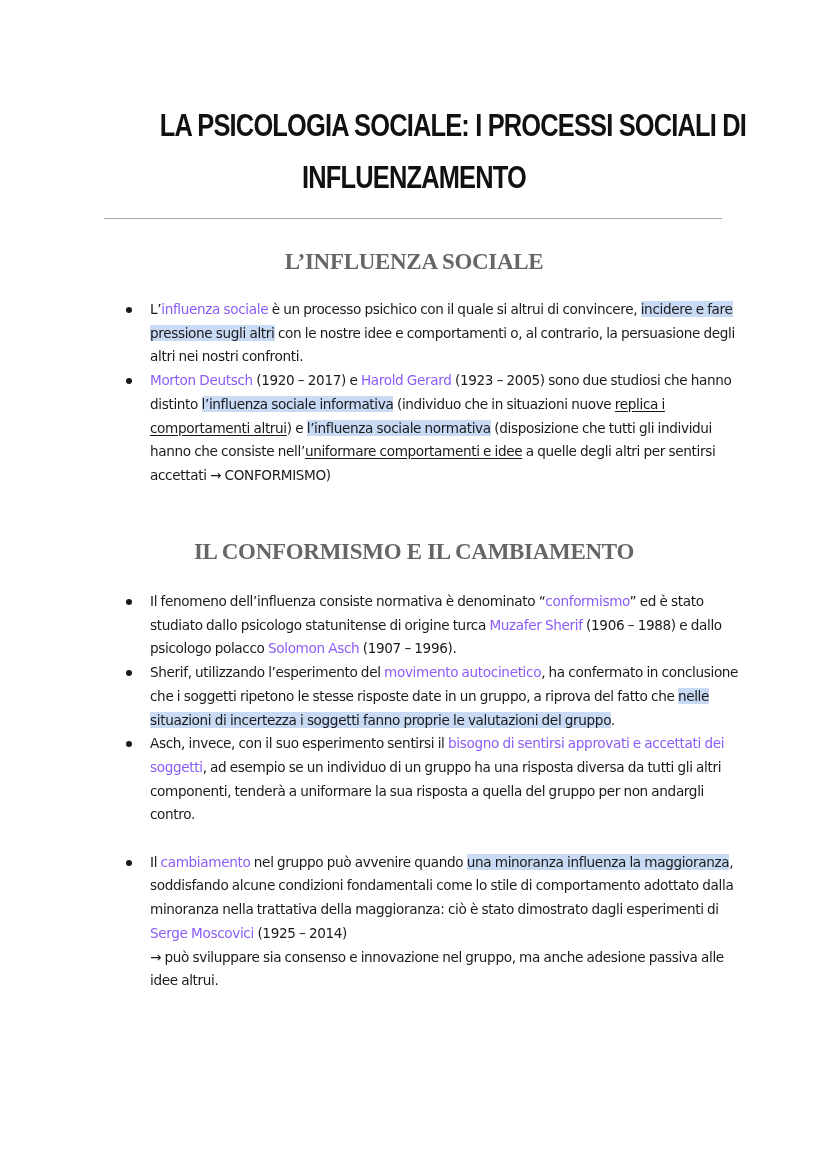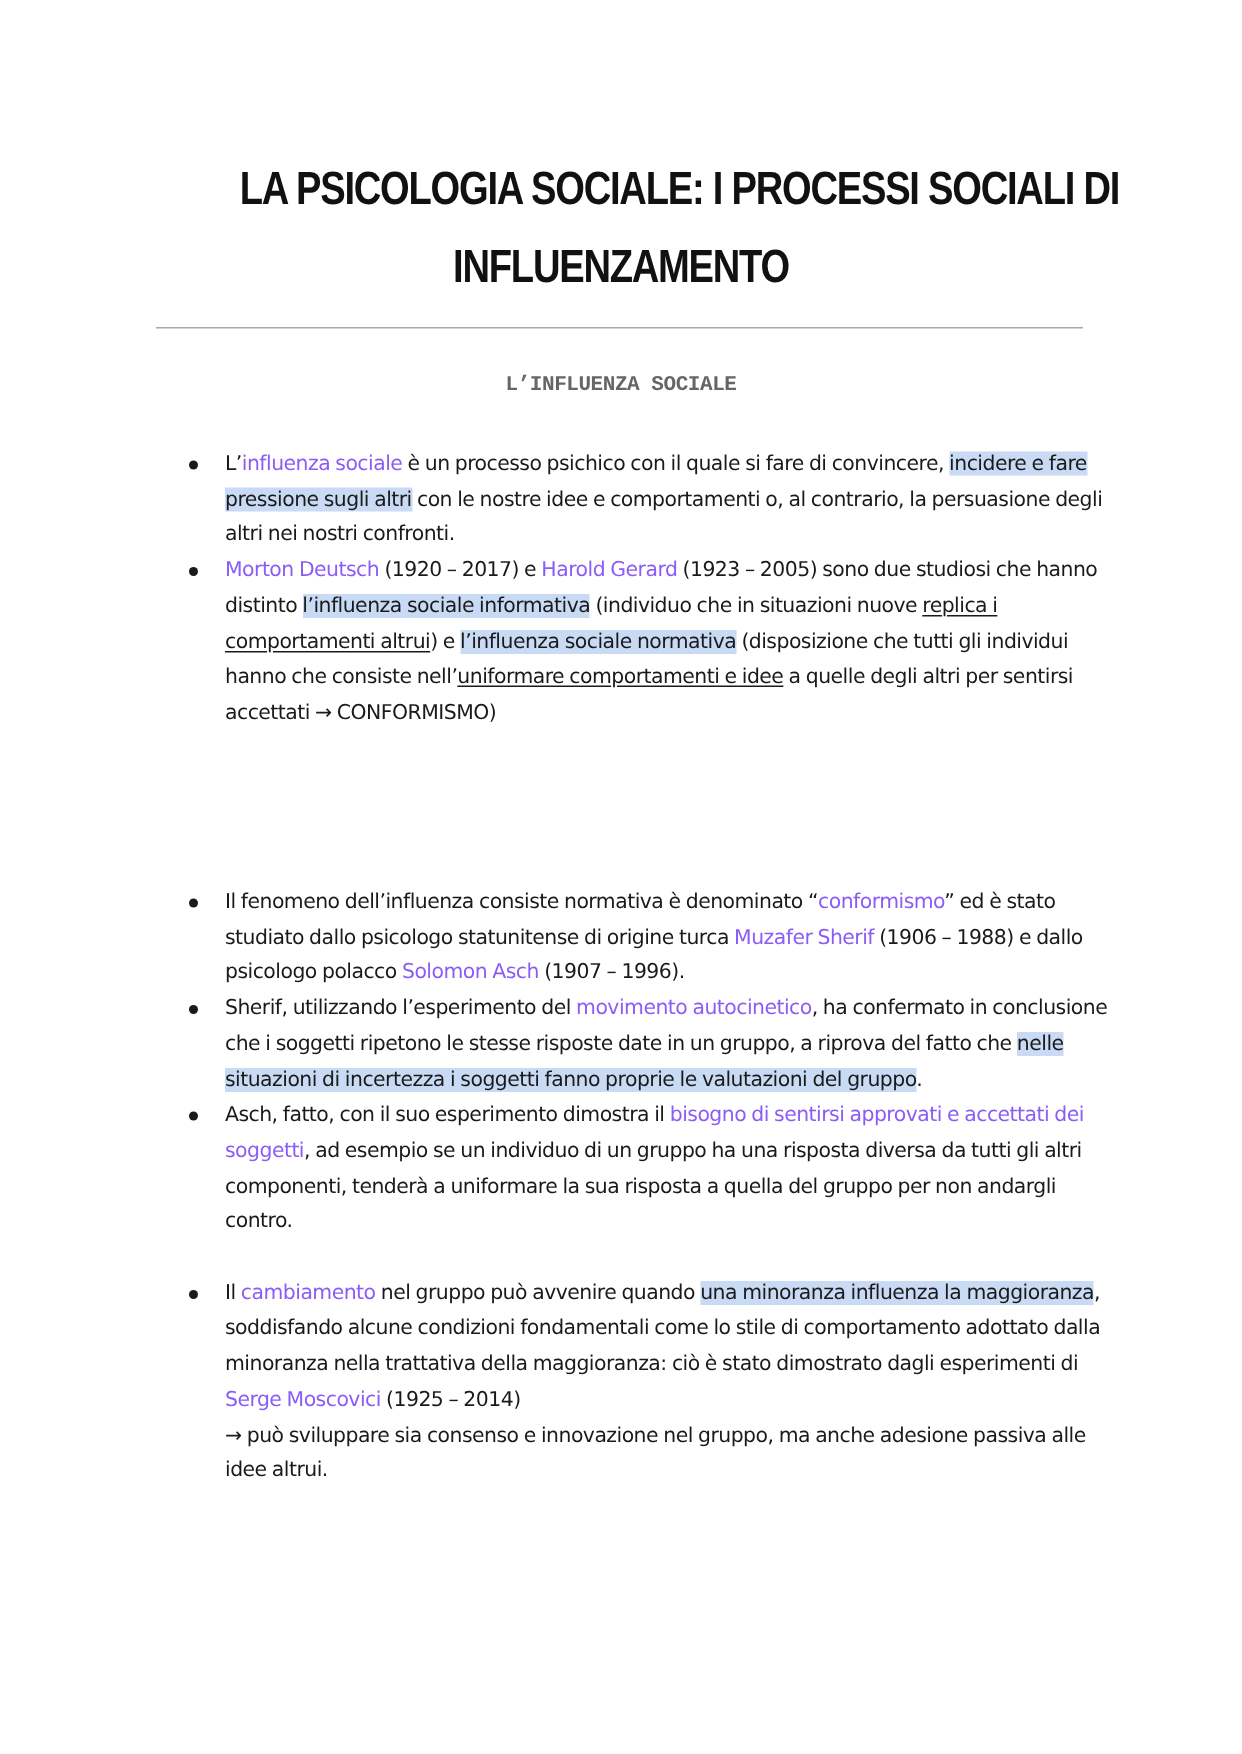--- a/index.html
+++ b/index.html
@@ -44,23 +44,23 @@
       top: 218px;
       width: 618px;
       height: 0;
       border-top: 1.5px solid #a8a8a8;
     }
     .section-heading {
       position: absolute;
       left: 104px;
       width: 620px;
       text-align: center;
-      font-family: Liberation Mono, monospace;
+      font-family: Liberation Serif, serif;
       font-weight: 700;
-      font-size: 14px;
+      font-size: 23px;
       color: #666666;
       margin: 0;
       letter-spacing: -0.3px;
     }
     ul.bullets {
       position: absolute;
       left: 150px;
       width: 600px;
       margin: 0;
       padding: 0;
@@ -101,41 +101,42 @@
     <span class="line">INFLUENZAMENTO</span>
   </h1>
 
   <div class="title-rule"></div>
 
   <h2 class="section-heading" style="top:249px;">L’INFLUENZA SOCIALE</h2>
 
   <ul class="bullets" style="top:298px;">
     <li>
       <span class="bullet-dot"></span>
-      <span>L’</span><span class="term">influenza sociale</span><span> è un processo psichico con il quale si fare di convincere, </span><span class="hl">incidere e fare pressione sugli altri</span><span> con le nostre idee e comportamenti o, al contrario, la persuasione degli altri nei nostri confronti.</span>
+      <span>L’</span><span class="term">influenza sociale</span><span> è un processo psichico con il quale si altrui di convincere, </span><span class="hl">incidere e fare pressione sugli altri</span><span> con le nostre idee e comportamenti o, al contrario, la persuasione degli altri nei nostri confronti.</span>
     </li>
     <li>
       <span class="bullet-dot"></span>
       <span class="term">Morton Deutsch</span><span> (1920 – 2017) e </span><span class="term">Harold Gerard</span><span> (1923 – 2005) sono due studiosi che hanno distinto </span><span class="hl">l’influenza sociale informativa</span><span> (individuo che in situazioni nuove </span><span class="ul">replica i comportamenti altrui</span><span>) e </span><span class="hl">l’influenza sociale normativa</span><span> (disposizione che tutti gli individui hanno che consiste nell’</span><span class="ul">uniformare comportamenti e idee</span><span> a quelle degli altri per sentirsi accettati → CONFORMISMO)</span>
     </li>
   </ul>
 
+  <h2 class="section-heading" style="top:539px;">IL CONFORMISMO E IL CAMBIAMENTO</h2>
 
   <ul class="bullets" style="top:590px;">
     <li>
       <span class="bullet-dot"></span>
       <span>Il fenomeno dell’influenza consiste normativa è denominato “</span><span class="term">conformismo</span><span>” ed è stato studiato dallo psicologo statunitense di origine turca </span><span class="term">Muzafer Sherif</span><span> (1906 – 1988) e dallo psicologo polacco </span><span class="term">Solomon Asch</span><span> (1907 – 1996).</span>
     </li>
     <li>
       <span class="bullet-dot"></span>
       <span>Sherif, utilizzando l’esperimento del </span><span class="term">movimento autocinetico</span><span>, ha confermato in conclusione che i soggetti ripetono le stesse risposte date in un gruppo, a riprova del fatto che </span><span class="hl">nelle situazioni di incertezza i soggetti fanno proprie le valutazioni del gruppo</span><span>.</span>
     </li>
     <li>
       <span class="bullet-dot"></span>
-      <span>Asch, fatto, con il suo esperimento dimostra il </span><span class="term">bisogno di sentirsi approvati e accettati dei soggetti</span><span>, ad esempio se un individuo di un gruppo ha una risposta diversa da tutti gli altri componenti, tenderà a uniformare la sua risposta a quella del gruppo per non andargli contro.</span>
+      <span>Asch, invece, con il suo esperimento sentirsi il </span><span class="term">bisogno di sentirsi approvati e accettati dei soggetti</span><span>, ad esempio se un individuo di un gruppo ha una risposta diversa da tutti gli altri componenti, tenderà a uniformare la sua risposta a quella del gruppo per non andargli contro.</span>
     </li>
     <li class="gap"></li>
     <li>
       <span class="bullet-dot"></span>
       <span>Il </span><span class="term">cambiamento</span><span> nel gruppo può avvenire quando </span><span class="hl">una minoranza influenza la maggioranza</span><span>, soddisfando alcune condizioni fondamentali come lo stile di comportamento adottato dalla minoranza nella trattativa della maggioranza: ciò è stato dimostrato dagli esperimenti di </span><span class="term">Serge Moscovici</span><span> (1925 – 2014) </span><br><span>→ può sviluppare sia consenso e innovazione nel gruppo, ma anche adesione passiva alle idee altrui.</span>
     </li>
   </ul>
 
 </div>
 

